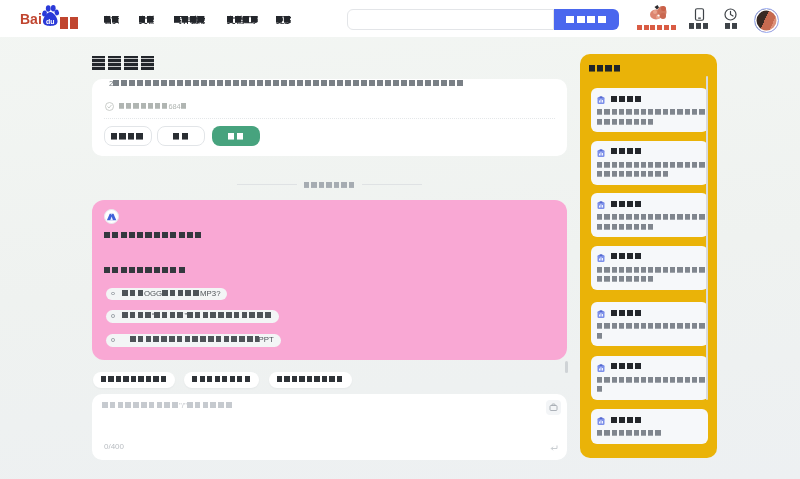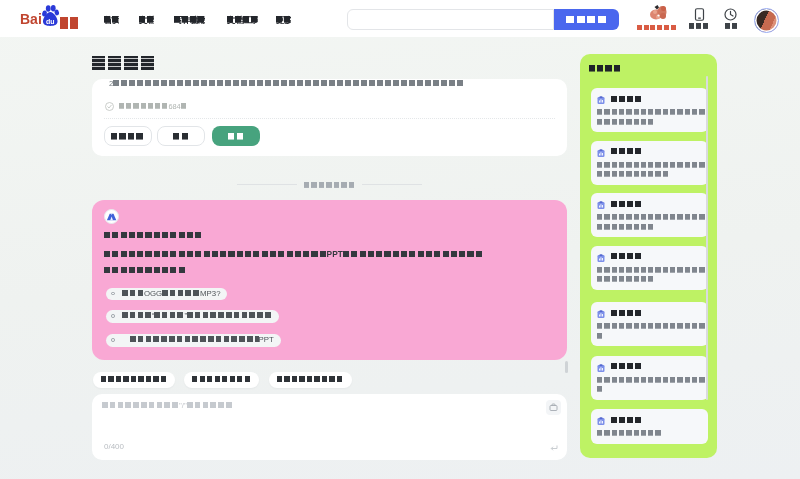--- a/index.html
+++ b/index.html
@@ -67,21 +67,21 @@
   padding:0 8px; box-shadow:0 1px 2px rgba(31,35,41,.04); white-space:nowrap; }
 
 
 #inputbox { position:absolute; left:92px; top:393.5px; width:475px; height:66px; background:#fff; border-radius:10px; }
 #ph { position:absolute; left:10px; top:7px; font-size:8px; --ink:#c6cacf; }
 #cmdic { position:absolute; right:6px; top:6px; width:15px; height:15px; background:#f3f5f7; border-radius:4px; }
 #cnt { position:absolute; left:12px; bottom:9px; font-size:8px; color:#b9bdc2; }
 #enter { position:absolute; right:8px; bottom:7px; }
 
 
-#side { position:absolute; left:580px; top:54px; width:137px; height:403.5px; background:#bef264; border-radius:10px; }
+#side { position:absolute; left:580px; top:54px; width:137px; height:403.5px; background:#eab308; border-radius:10px; }
 #side h2 { position:absolute; left:8.5px; top:10px; font-size:8.4px; font-weight:bold; --ink:#1f2329; }
 .item { position:absolute; left:11px; width:117px; background:#f6f8fa; border-radius:6px; }
 .item .tt { position:absolute; left:19.5px; top:7px; font-size:8.2px; font-weight:bold; --ink:#23262b; }
 .item .ic { position:absolute; left:6px; top:8px; }
 .item .dd { position:absolute; left:5.5px; top:20.5px; width:114px; font-size:7.35px; --ink:#80868e; }
 .item .dd div { height:9.6px; white-space:nowrap; width:max-content; }
 
 #sb1 { position:absolute; left:565px; top:361px; width:2.5px; height:11.5px; background:#cfd3d6; border-radius:2px; }
 #sb2 { position:absolute; left:706px; top:76px; width:2px; height:324px; background:#d9dbde; border-radius:2px; }
 </style>
@@ -152,21 +152,20 @@
 
 <div id="chat">
   <div id="chat-av">
     <svg width="13" height="13" viewBox="0 0 13 13" style="position:absolute;left:0.5px;top:0px;">
       <path d="M1.9 10.2 L4.7 3.7 L8.5 3.7 L11.3 10.2 Z" fill="#3f62d9"></path>
       <path d="M5.2 10.2 L6.6 6.6 L8 10.2 Z" fill="#fff" opacity=".92"></path>
       <path d="M5.9 3.7 L6.6 5.2 L7.3 3.7 Z" fill="#fff" opacity=".7"></path>
     </svg>
   </div>
   <div class="l1 zh" style="--cw:8.3px; width:98.6px;">你好的我是你的智能助手的</div>
-  <div class="l2"><span class="zh" style="--cw:8.3px; width:223.1px; --ink:#34383e;font-weight:bold;">我可以帮你高效解答问题的辅助你进行内容创作、内容总结、</span><b style="color:#34383e;">PPT</b><span class="zh" style="--cw:8.3px; width:140.1px; --ink:#34383e;font-weight:bold;">编辑等的并且帮助你激发灵感和想象。</span></div>
   <div class="l3 zh" style="--cw:8.3px; width:82.0px;">你可以尝试这样提问的</div>
   <div class="chip" style="top:87.5px;"><span class="ring"></span><span class="zh" style="--cw:7.8px; width:22.4px;">怎么把</span>OGG<span class="zh" style="--cw:7.8px; width:38.0px;">格式转换成</span>MP3?</div>
   <div class="chip" style="top:110px;"><span class="ring"></span><span class="zh" style="--cw:7.8px; width:30.2px;">请帮我以</span>“<span class="zh" style="--cw:7.8px; width:30.2px;">中秋活动</span>”<span class="zh" style="--cw:7.8px; width:84.8px;">为主题的写一份活动策划</span></div>
   <div class="chip" style="top:134px;"><span class="ring"></span><span class="zh" style="--cw:7.8px; width:129px;margin-left:8px;">请辅助我创作一份半年工作总结</span>PPT</div>
 </div>
 
 <div class="qchip" style="left:92.5px;"><span class="zh" style="--cw:7.5px; width:66.5px; --ink:#2f3338;">帮我写一份个人简历</span></div>
 <div class="qchip" style="left:184px;"><span class="zh" style="--cw:7.5px; width:59.0px; --ink:#2f3338;">帮我写一篇承诺书</span></div>
 <div class="qchip" style="left:269px;"><span class="zh" style="--cw:7.5px; width:66.5px; --ink:#2f3338;">帮我写一篇经验交流</span></div>
 

